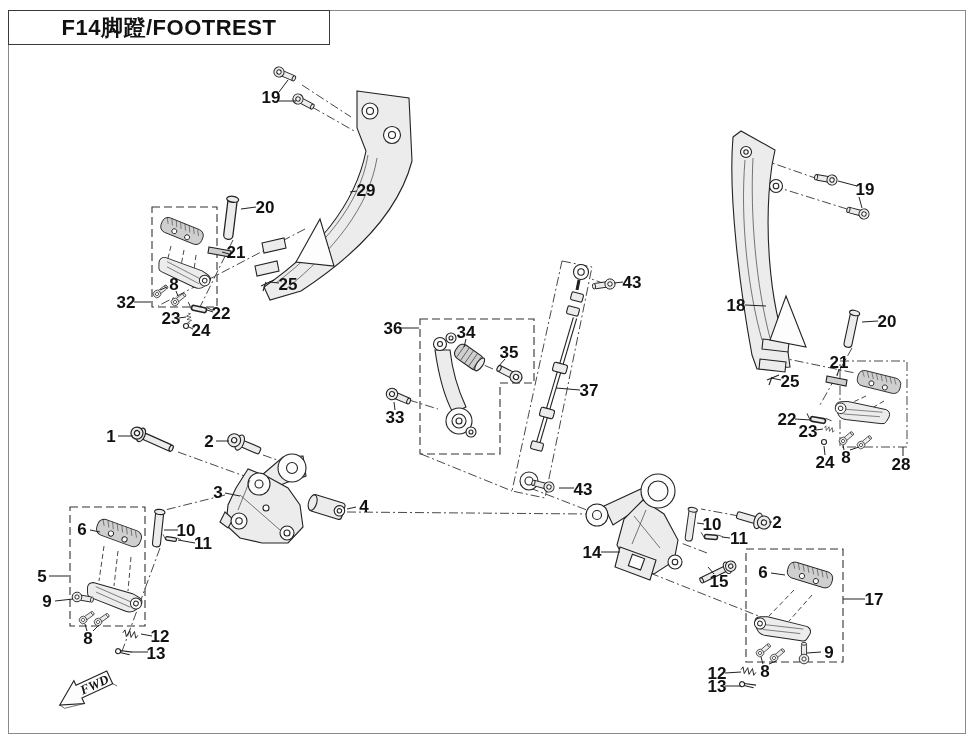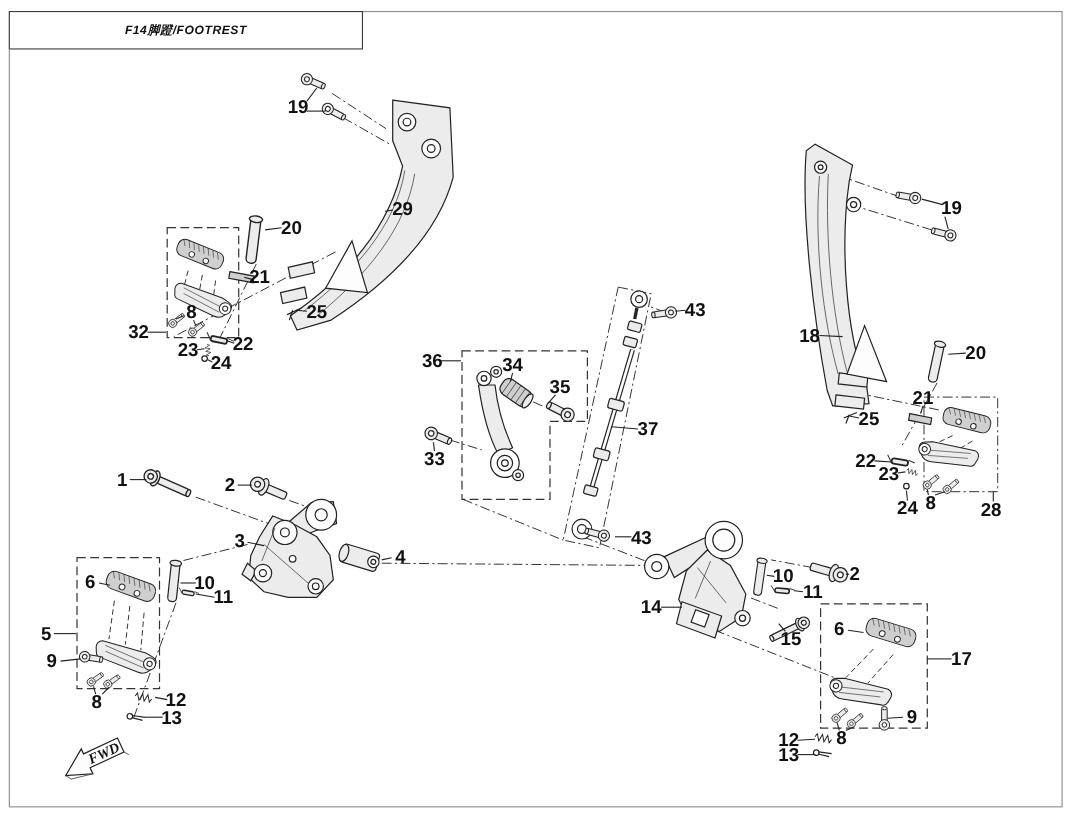--- a/index.html
+++ b/index.html
@@ -3,21 +3,21 @@
 <meta charset="utf-8">
 <style>
   html,body{margin:0;padding:0;background:#fff;}
   .page{position:relative;width:980px;height:748px;background:#fff;overflow:hidden;
         font-family:"Liberation Sans",sans-serif;}
   .outer-border{position:absolute;left:8px;top:10px;width:958px;height:724px;
         border:1.6px solid #8a8a8a;box-sizing:border-box;}
   .title-box{position:absolute;left:8px;top:10px;width:322px;height:35px;
         border:1.6px solid #3a3a3a;box-sizing:border-box;background:#fff;
         display:flex;align-items:center;justify-content:center;
-        font-weight:bold;font-size:11px;color:#111;letter-spacing:.5px;font-style:italic;}
+        font-weight:bold;font-size:22px;color:#111;letter-spacing:.5px;}
   svg{position:absolute;left:0;top:0;}
   .p{stroke:#222;stroke-width:1.1;fill:#fdfdfd;}
   .pf{fill:#ececec;}
   .pd{fill:#cfcfcf;}
   .ln{stroke:#222;stroke-width:1.1;fill:none;}
   .thin{stroke:#333;stroke-width:.65;fill:none;}
   .dash{stroke:#333;stroke-width:.9;fill:none;stroke-dasharray:5 3;}
   .dashdot{stroke:#333;stroke-width:.9;fill:none;stroke-dasharray:9 3 2 3;}
   .gbox{stroke:#333;stroke-width:1.1;fill:none;stroke-dasharray:8 4;}
   .callout{font-family:"Liberation Sans",sans-serif;font-weight:bold;font-size:17px;

